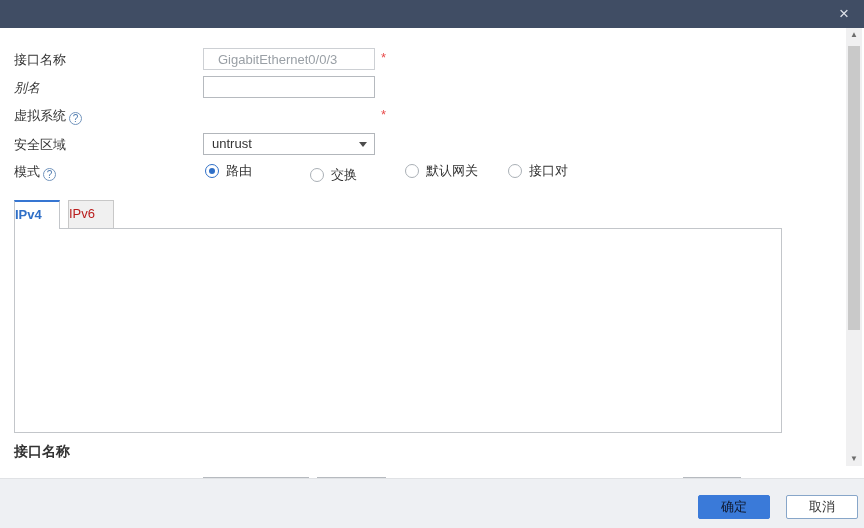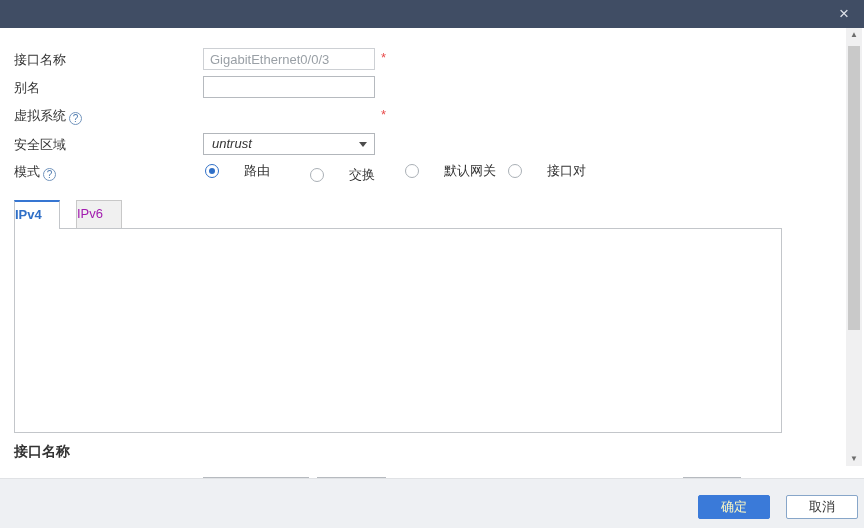--- a/index.html
+++ b/index.html
@@ -16,43 +16,43 @@
     color: #dfe3ea; font-size: 17px; line-height: 20px; text-align: center; cursor: pointer; }
 
   .label { position: absolute; font-size: 13px; color: #333; white-space: nowrap; }
   .req { position: absolute; color: #e84c4c; font-size: 13px; }
 
   .help { display: inline-block; width: 13px; height: 13px; margin-left: 3px;
     border: 1px solid #7395bd; border-radius: 50%; color: #4f7cb0;
     font-size: 10px; line-height: 11px; text-align: center; vertical-align: -2px; }
 
   .txt { position: absolute; height: 22px; border: 1px solid #b6babf; background: #fff;
-    font-family: inherit; font-size: 13px; color: #333; padding: 0 6px; outline: none; }
+    font-family: inherit; font-size: 13px; color: #333; padding: 0 14px; outline: none; }
   .txt:disabled { color: #9aa0a6; border-color: #cdd0d4; background: #fff; }
 
   .select { position: absolute; height: 22px; border: 1px solid #b2b6bb; background: #fff;
     font-size: 13px; color: #333; line-height: 20px; padding-left: 8px; cursor: pointer; }
   .select .caret { position: absolute; right: 7px; top: 8px; width: 0; height: 0;
     border-left: 4px solid transparent; border-right: 4px solid transparent;
     border-top: 5px solid #4c4c4c; }
 
   .radio { position: absolute; display: flex; align-items: center; cursor: pointer; }
   .radio .circ { width: 14px; height: 14px; border: 1px solid #aab0b6; border-radius: 50%;
     background: #fff; position: relative; flex: none; }
   .radio.sel .circ { border-color: #2f6fc7; }
   .radio.sel .circ::after { content: ""; position: absolute; left: 3px; top: 3px;
     width: 6px; height: 6px; border-radius: 50%; background: #2f6fc7; }
-  .radio .rlbl { margin-left: 25px; font-size: 13px; color: #333; white-space: nowrap; text-align: right; }
+  .radio .rlbl { margin-left: 7px; font-size: 13px; color: #333; white-space: nowrap; text-align: right; }
 
   
   .tab { position: absolute; top: 200px; height: 28px; width: 46px; text-align: left;
     font-size: 13px; line-height: 26px; cursor: pointer; }
   .tab.active { left: 14px; background: #fff; color: #2f6fc7; font-weight: bold;
     border: 1px solid #c3c6ca; border-top: 2px solid #3676d2; border-bottom: none; z-index: 3; height: 29px; }
-  .tab.inactive { left: 76px; background: #f0f0f0; color: #a21caf;
+  .tab.inactive { left: 68px; background: #f0f0f0; color: #b91c1c;
     border: 1px solid #c8c8c8; border-bottom: none; }
   .panel { position: absolute; left: 14px; top: 228px; width: 768px; height: 205px;
     border: 1px solid #c3c6ca; background: #fff; z-index: 1; }
 
   textarea.ta { position: absolute; left: 205px; top: 262px; width: 260px; height: 46px;
     border: 1px solid #b6babf; font-family: inherit; font-size: 13px; color: #333;
     padding: 2px 6px; resize: none; outline: none; }
   .hint { position: absolute; left: 470px; top: 261px; font-size: 12px; color: #555; line-height: 14px; }
 
   .checkbox { position: absolute; width: 13px; height: 13px; border: 1px solid #999;
@@ -62,21 +62,21 @@
     font-weight: bold; color: #333; }
 
   .cutinput { position: absolute; top: 477px; height: 6px; border: 1px solid #b6babf;
     border-bottom: none; background: #fff; }
 
   
   .footer { position: absolute; left: 0; top: 478px; width: 864px; height: 50px;
     background: #eef0f3; border-top: 1px solid #e0e2e5; z-index: 4; }
   .btn { position: absolute; top: 16px; width: 72px; height: 24px; font-size: 13px;
     font-family: inherit; border-radius: 2px; cursor: pointer; }
-  .btn-ok { left: 698px; background: #3a7ad9; color: #fef9c3; border: 1px solid #3a7ad9; }
+  .btn-ok { left: 698px; background: #3a7ad9; color: #0f172a; border: 1px solid #3a7ad9; }
   .btn-cancel { left: 786px; background: #fff; color: #333; border: 1px solid #87a6c9; }
 
   
   .sb-track { position: absolute; left: 846px; top: 28px; width: 16px; height: 438px;
     background: #f0f0f1; z-index: 2; }
   .sb-arrow { position: absolute; left: 0; width: 16px; height: 14px; color: #6d6d6d;
     font-size: 8px; line-height: 14px; text-align: center; cursor: pointer; }
   .sb-thumb { position: absolute; left: 2px; top: 18px; width: 12px; height: 284px;
     background: #c9c9c9; cursor: pointer; }
 </style>
@@ -86,28 +86,28 @@
 <div class="dialog">
 
   <div class="titlebar">
     <span class="close">×</span>
   </div>
 
   <span class="label" style="left:14px; top:51px;">接口名称</span>
   <input class="txt" style="left: 203px; top: 48px; width: 172px;" disabled="" value="GigabitEthernet0/0/3">
   <span class="req" style="left:381px; top:50px;">*</span>
 
-  <span class="label" style="left:14px; top:79px;">别名</span>
+  <span class="label" style="left:14px; top:79px;font-style:italic;">别名</span>
   <input class="txt" style="left: 203px; top: 76px; width: 172px;" value="">
 
   <span class="label" style="left:14px; top:107px;"><span>虚拟系统</span><span class="help">?</span></span>
   <span class="req" style="left:381px; top:107px;">*</span>
 
   <span class="label" style="left:14px; top:136px;">安全区域</span>
-  <div class="select" style="left:203px; top:133px; width:172px;font-style:italic;">
+  <div class="select" style="left:203px; top:133px; width:172px;">
     <span>untrust</span>
     <span class="caret"></span>
   </div>
 
   <span class="label" style="left:14px; top:163px;"><span>模式</span><span class="help">?</span></span>
   <div class="radio sel" style="left:205px; top:162px;">
     <span class="circ"></span>
     <span class="rlbl">路由</span>
   </div>
   <div class="radio" style="left:310px; top:166px;">

